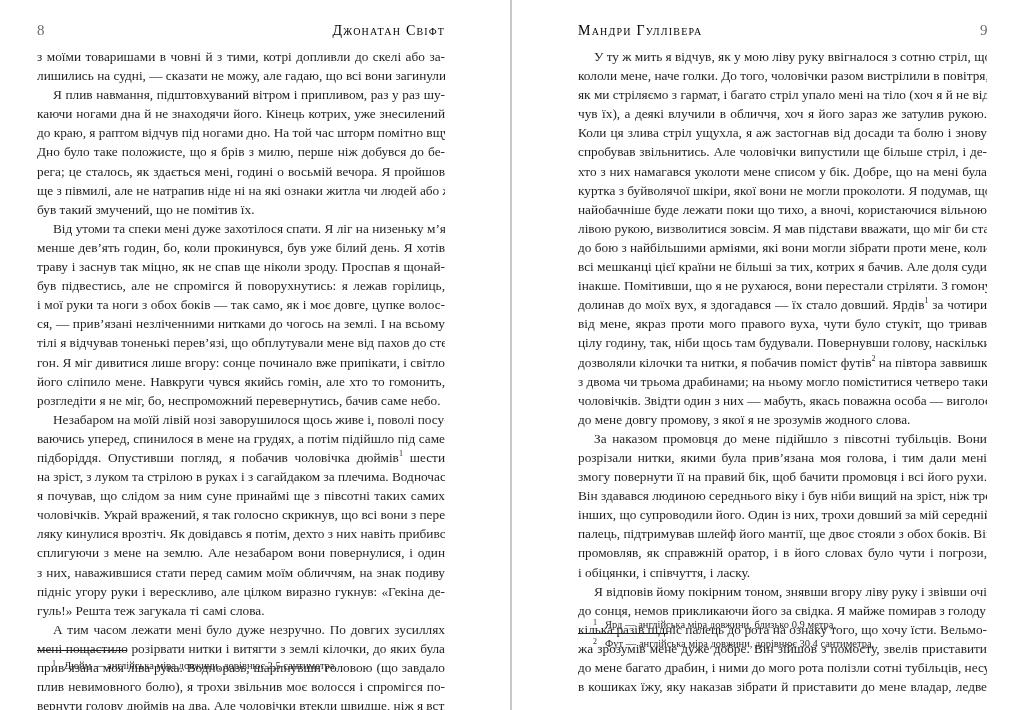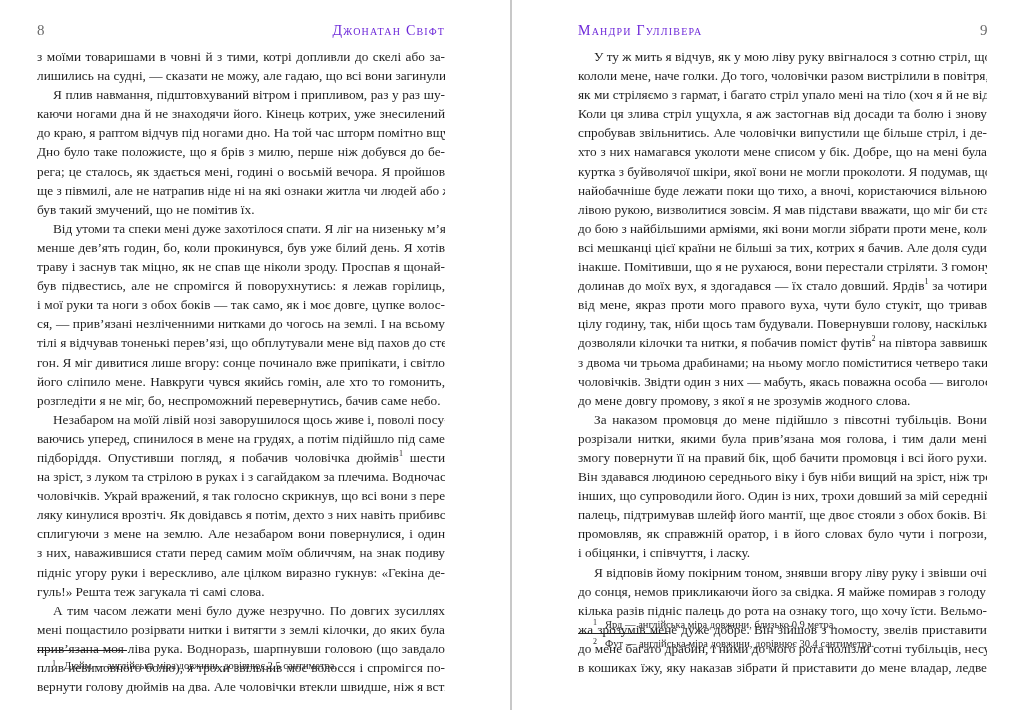--- a/index.html
+++ b/index.html
@@ -3,21 +3,21 @@
 <meta charset="utf-8">
 <style>
   html, body { margin: 0; padding: 0; background: #ffffff; }
   body { width: 1027px; height: 710px; position: relative; overflow: hidden;
          font-family: "DejaVu Serif", "Liberation Serif", serif; color: #1f1f1f; }
   .page { position: absolute; top: 0; height: 710px; }
   .page.left { left: 0; width: 510px; }
   .page.right { left: 512px; width: 515px; }
   .divider { position: absolute; left: 510px; top: 0; width: 2px; height: 710px; background: #c8c8c8; }
   .runhead { position: absolute; top: 23px; font-family: "Liberation Serif", serif; font-size: 14px;
-             color: #6d28d9; letter-spacing: 1.2px; font-variant: small-caps; }
+             color: #000000; letter-spacing: 1.2px; font-variant: small-caps; }
   .folio { position: absolute; top: 22px; font-family: "Liberation Serif", serif; font-size: 15px; color: #6b6b6b; }
   .text { position: absolute; top: 47px; font-family: "Liberation Serif", serif; font-size: 13.3px;
           line-height: 19.1px; text-align: justify; hyphens: manual; }
   .left .text { left: 37px; width: 408px; }
   .right .text { left: 66px; width: 409px; }
   .text .ln { display: block; text-align: justify; text-align-last: justify; white-space: nowrap; overflow: hidden; }
   .text .ln.last { text-align-last: left; }
   .text .ln.ind { padding-left: 16px; }
   sup.fn { font-size: 8px; vertical-align: 6px; line-height: 0; }
   .fnrule { position: absolute; height: 1px; background: #222; width: 90px; }
@@ -51,20 +51,21 @@
       <span class="ln"><span>і мої руки та ноги з обох боків — так само, як і моє довге, цупке волос-</span></span>
       <span class="ln"><span>ся, — прив’язані незліченними нитками до чогось на землі. І на всьому</span></span>
       <span class="ln"><span>тілі я відчував тоненькі перев’язі, що обплутували мене від пахов до сте-</span></span>
       <span class="ln"><span>гон. Я міг дивитися лише вгору: сонце починало вже припікати, і світло</span></span>
       <span class="ln"><span>його сліпило мене. Навкруги чувся якийсь гомін, але хто то гомонить,</span></span>
       <span class="ln last"><span>розгледіти я не міг, бо, неспроможний перевернутись, бачив саме небо.</span></span>
       <span class="ln ind"><span>Незабаром на моїй лівій нозі заворушилося щось живе і, поволі посу-</span></span>
       <span class="ln"><span>ваючись уперед, спинилося в мене на грудях, а потім підійшло під саме</span></span>
       <span class="ln"><span>підборіддя. Опустивши погляд, я побачив чоловічка дюймів</span><sup class="fn">1</sup><span> шести</span></span>
       <span class="ln"><span>на зріст, з луком та стрілою в руках і з сагайдаком за плечима. Водночас</span></span>
+      <span class="ln"><span>я почував, що слідом за ним суне принаймі ще з півсотні таких самих</span></span>
       <span class="ln"><span>чоловічків. Украй вражений, я так голосно скрикнув, що всі вони з пере-</span></span>
       <span class="ln"><span>ляку кинулися врозтіч. Як довідавсь я потім, дехто з них навіть прибився,</span></span>
       <span class="ln"><span>сплигуючи з мене на землю. Але незабаром вони повернулися, і один</span></span>
       <span class="ln"><span>з них, наважившися стати перед самим моїм обличчям, на знак подиву</span></span>
       <span class="ln"><span>підніс угору руки і верескливо, але цілком виразно гукнув: «Гекіна де-</span></span>
       <span class="ln last"><span>гуль!» Решта теж загукала ті самі слова.</span></span>
       <span class="ln ind"><span>А тим часом лежати мені було дуже незручно. По довгих зусиллях</span></span>
       <span class="ln"><span>мені пощастило розірвати нитки і витягти з землі кілочки, до яких була</span></span>
       <span class="ln"><span>прив’язана моя ліва рука. Водноразь, шарпнувши головою (що завдало</span></span>
       <span class="ln"><span>плив невимовного болю), я трохи звільнив моє волосся і спромігся по-</span></span>
@@ -78,20 +79,21 @@
 
 <div class="divider"></div>
 
 <div class="page right">
   <div class="runhead" style="left:66px;">Мандри Гуллівера</div>
   <div class="folio" style="left:468px;">9</div>
   <div class="text" id="right-text">
       <span class="ln ind"><span>У ту ж мить я відчув, як у мою ліву руку ввігналося з сотню стріл, що</span></span>
       <span class="ln"><span>кололи мене, наче голки. До того, чоловічки разом вистрілили в повітря,</span></span>
       <span class="ln"><span>як ми стріляємо з гармат, і багато стріл упало мені на тіло (хоч я й не від-</span></span>
+      <span class="ln"><span>чув їх), а деякі влучили в обличчя, хоч я його зараз же затулив рукою.</span></span>
       <span class="ln"><span>Коли ця злива стріл ущухла, я аж застогнав від досади та болю і знову</span></span>
       <span class="ln"><span>спробував звільнитись. Але чоловічки випустили ще більше стріл, і де-</span></span>
       <span class="ln"><span>хто з них намагався уколоти мене списом у бік. Добре, що на мені була</span></span>
       <span class="ln"><span>куртка з буйволячої шкіри, якої вони не могли проколоти. Я подумав, що</span></span>
       <span class="ln"><span>найобачніше буде лежати поки що тихо, а вночі, користаючися вільною</span></span>
       <span class="ln"><span>лівою рукою, визволитися зовсім. Я мав підстави вважати, що міг би стати</span></span>
       <span class="ln"><span>до бою з найбільшими арміями, які вони могли зібрати проти мене, коли</span></span>
       <span class="ln"><span>всі мешканці цієї країни не більші за тих, котрих я бачив. Але доля судила</span></span>
       <span class="ln"><span>інакше. Помітивши, що я не рухаюся, вони перестали стріляти. З гомону, що</span></span>
       <span class="ln"><span>долинав до моїх вух, я здогадався — їх стало довший. Ярдів</span><sup class="fn">1</sup><span> за чотири</span></span>

